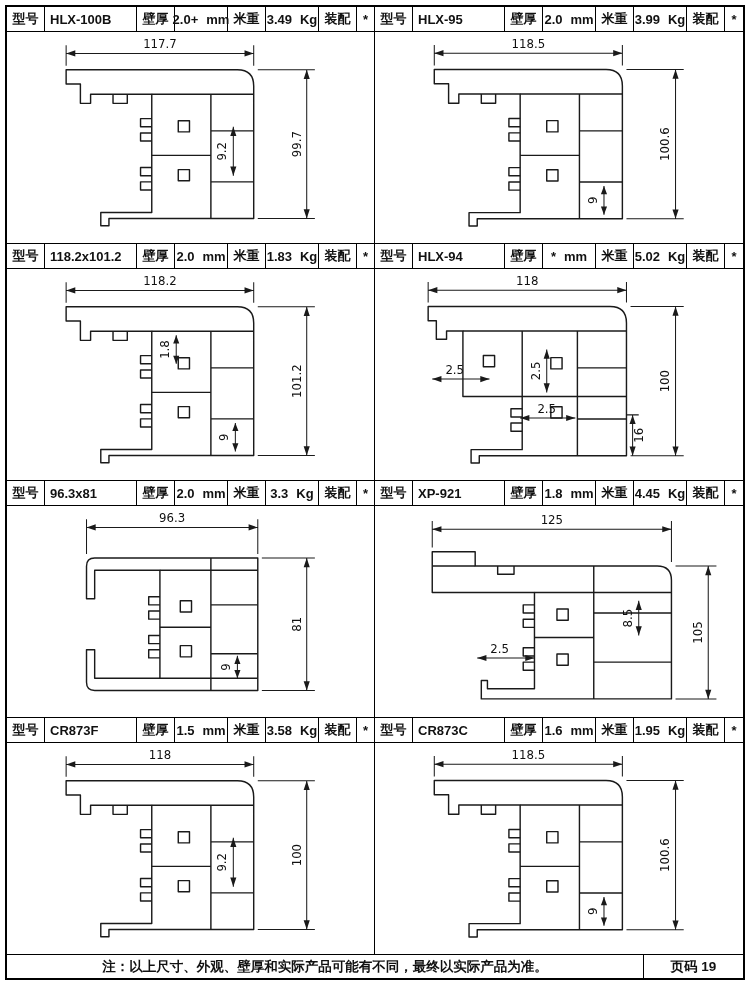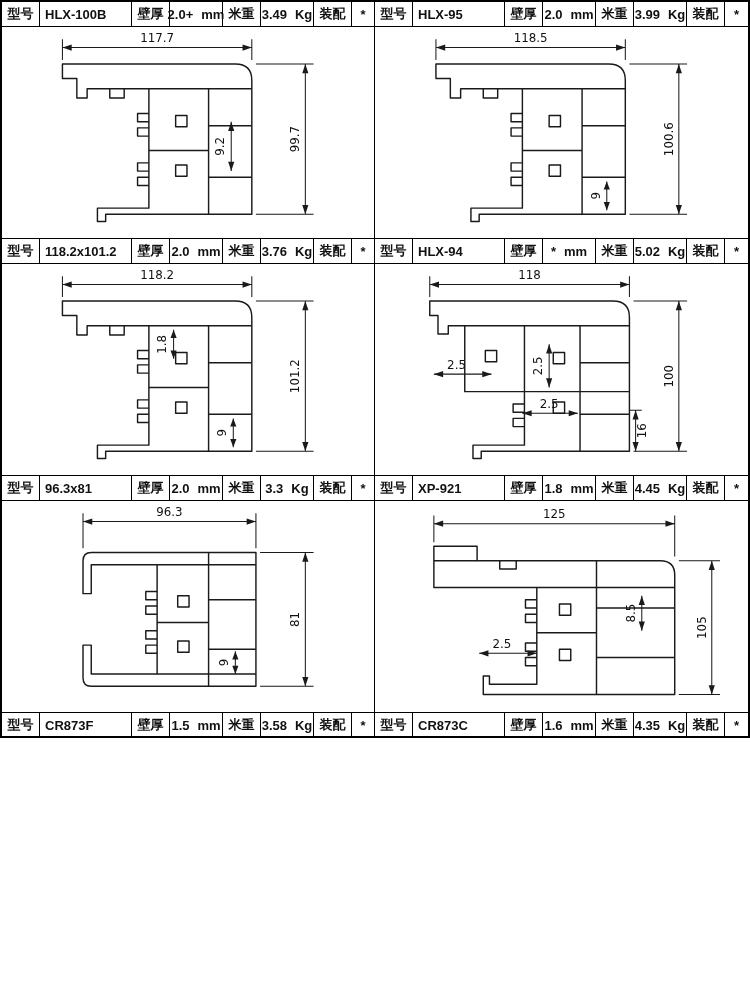--- a/index.html
+++ b/index.html
@@ -1,18 +1,18 @@
 <!DOCTYPE html>
 <html><head>
 <meta charset="utf-8">
 <style>
   *{margin:0;padding:0;box-sizing:border-box}
   html,body{background:#fff}
   body{font-family:"Liberation Sans","DejaVu Sans",sans-serif;color:#111}
-  .page{width:750px;height:738px;background:#fff}
+  .page{width:750px;height:985px;padding:5px;background:#fff}
   .sheet{border:2px solid #000;height:100%;display:flex;flex-direction:column}
   .row{display:flex;border-bottom:1px solid #000}
   .entry{width:50%;display:flex;flex-direction:column}
   .entry.left{border-right:1px solid #000}
   .entry-header{display:flex;height:25px;border-bottom:1px solid #000;font-size:13px;font-weight:bold}
   .hcell{display:flex;align-items:center;justify-content:center;border-right:1px solid #000;height:100%;white-space:nowrap;padding:0 2px}
   .w-lbl{width:38px}
   .w-model{width:92px;justify-content:flex-start;padding-left:5px}
   .w-val{width:53px}
   .w-star{flex:1;border-right:none}
@@ -136,21 +136,21 @@
       <div class="entry-header">
         <div class="hcell lbl w-lbl">型号</div>
         <div class="hcell w-model">118.2x101.2</div>
         <div class="hcell lbl w-lbl">壁厚</div>
         <div class="hcell w-val">
               <span>2.0</span>
               <span class="unit">mm</span>
             </div>
         <div class="hcell lbl w-lbl">米重</div>
         <div class="hcell w-val">
-              <span>3.76</span>
+              <span>1.83</span>
               <span class="unit">Kg</span>
             </div>
         <div class="hcell lbl w-lbl">装配</div>
         <div class="hcell w-star">*</div>
       </div>
       <div class="entry-drawing">
         <svg class="drawing" viewBox="0 0 360 205">
           <g class="shape">
             <path d="M58,36 H226 Q242,36 242,52 V182 H100 V189 H92 V176 H142 V60 H82 V69 H72 V50 H58 Z"></path>
             <path d="M142,60 H242"></path>
@@ -402,21 +402,21 @@
       <div class="entry-header">
         <div class="hcell lbl w-lbl">型号</div>
         <div class="hcell w-model">CR873C</div>
         <div class="hcell lbl w-lbl">壁厚</div>
         <div class="hcell w-val">
               <span>1.6</span>
               <span class="unit">mm</span>
             </div>
         <div class="hcell lbl w-lbl">米重</div>
         <div class="hcell w-val">
-              <span>4.35</span>
+              <span>1.95</span>
               <span class="unit">Kg</span>
             </div>
         <div class="hcell lbl w-lbl">装配</div>
         <div class="hcell w-star">*</div>
       </div>
       <div class="entry-drawing">
         <svg class="drawing" viewBox="0 0 360 205">
           <g class="shape">
             <path d="M58,36 H226 Q242,36 242,52 V182 H100 V189 H92 V176 H142 V60 H82 V69 H72 V50 H58 Z"></path>
             <path d="M142,60 H242"></path>
@@ -439,15 +439,19 @@
           <g class="dim">
             <path d="M224,150 V178"></path>
             <path class="arr" d="M224,150 l-3,8 h6 z M224,178 l-3,-8 h6 z"></path>
             <text transform="rotate(-90 217 164)" x="217" y="164">9</text>
           </g>
         </svg>
       </div>
     </div>
   </div>
 
+  <div class="footer">
+    <div class="footer-note">注：以上尺寸、外观、壁厚和实际产品可能有不同，最终以实际产品为准。</div>
+    <div class="footer-page">页码 19</div>
+  </div>
 
 </div>
 </div>
 
 </body></html>

